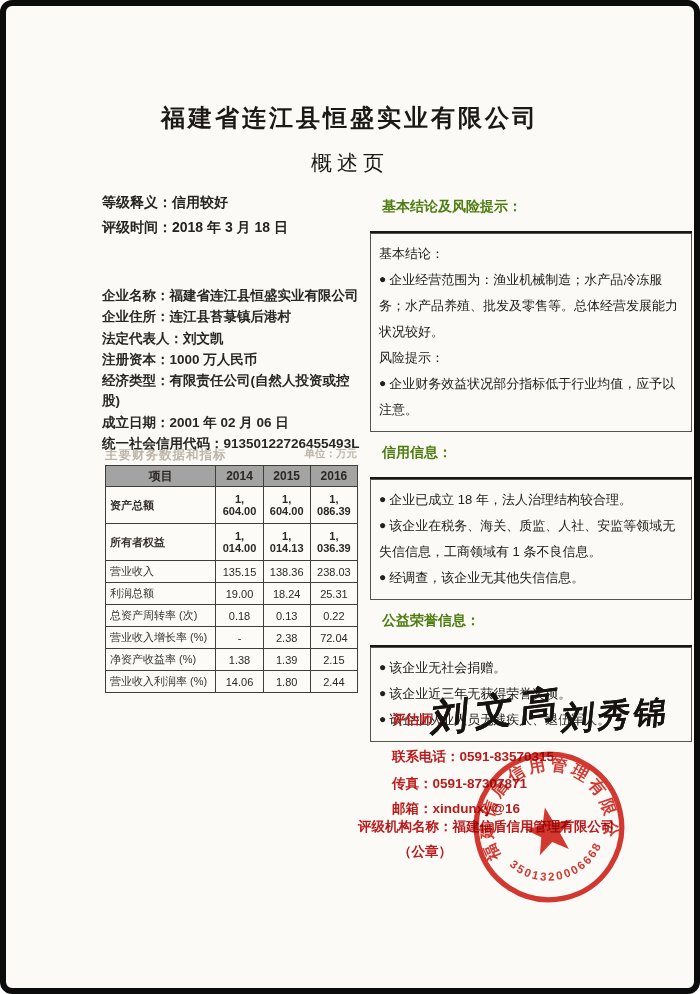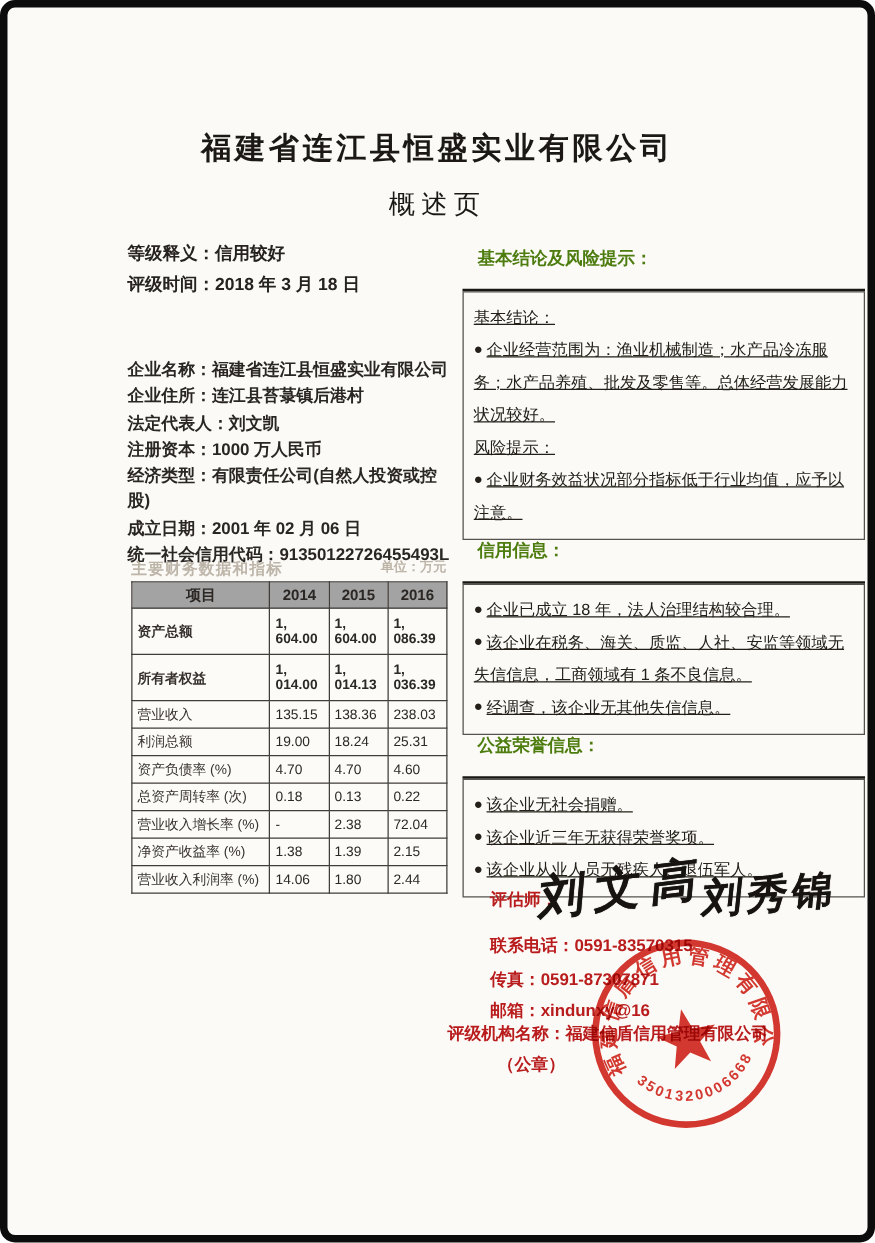--- a/index.html
+++ b/index.html
@@ -49,36 +49,35 @@
     position: absolute; left: 99px; top: 459px; width: 253px;
     border-collapse: collapse; font-size: 11px; color: #2b2825;
     background: #fcfbf8;
   }
   table.fin th, table.fin td { border: 1.4px solid #403d3a; padding: 1px 4px; }
   table.fin th {
     background: #a3a3a3; font-size: 12px; font-weight: bold;
     height: 21px; text-align: center; color: #2b2724;
   }
   table.fin td.lbl { text-align: left; font-weight: 500; width: 110px; color: #37322d; }
-  table.fin td.num { text-align: left; width: 47px; font-weight: 500; }
+  table.fin td.num { text-align: center; width: 47px; font-weight: 500; }
   table.fin tr.tall td { height: 37px; font-weight: bold; }
   table.fin tr.norm td { height: 22px; }
 
   
   .rcol { position: absolute; left: 364px; top: 192px; width: 322px; font-size: 13px; color: #242019; }
   .sec-heading {
     font-weight: bold; font-size: 14px; color: #4d7c0f;
     padding: 0 0 15px 12px;
     border-bottom: 2.2px solid #1a1713;
   }
   .sec-box {
     border: 1.4px solid #56524d;
     padding: 7px 8px 8px 8px;
-    margin-bottom: 0;
-    text-decoration: underline;
+    margin-bottom: 12px;
   }
   .sec-box p { line-height: 26px; margin: 0; }
   .blt { display: inline-block; margin-right: 3px; font-size: 12px; transform: translateY(-1px); }
   .inner-label { font-weight: 500; }
 
   
   .f-line { position: absolute; font-size: 13.5px; font-weight: bold; color: #b91c1c; white-space: nowrap; }
   .sig {
     position: absolute; font-weight: bold; color: #161310;
     font-family: "Liberation Serif", serif;
@@ -151,26 +150,20 @@
           <td class="lbl">营业收入</td>
           <td class="num">135.15</td>
           <td class="num">138.36</td>
           <td class="num">238.03</td>
         </tr>
         <tr class="norm">
           <td class="lbl">利润总额</td>
           <td class="num">19.00</td>
           <td class="num">18.24</td>
           <td class="num">25.31</td>
-        </tr>
-        <tr class="norm">
-          <td class="lbl">资产负债率 (%)</td>
-          <td class="num">4.70</td>
-          <td class="num">4.70</td>
-          <td class="num">4.60</td>
         </tr>
         <tr class="norm">
           <td class="lbl">总资产周转率 (次)</td>
           <td class="num">0.18</td>
           <td class="num">0.13</td>
           <td class="num">0.22</td>
         </tr>
         <tr class="norm">
           <td class="lbl">营业收入增长率 (%)</td>
           <td class="num">-</td>

